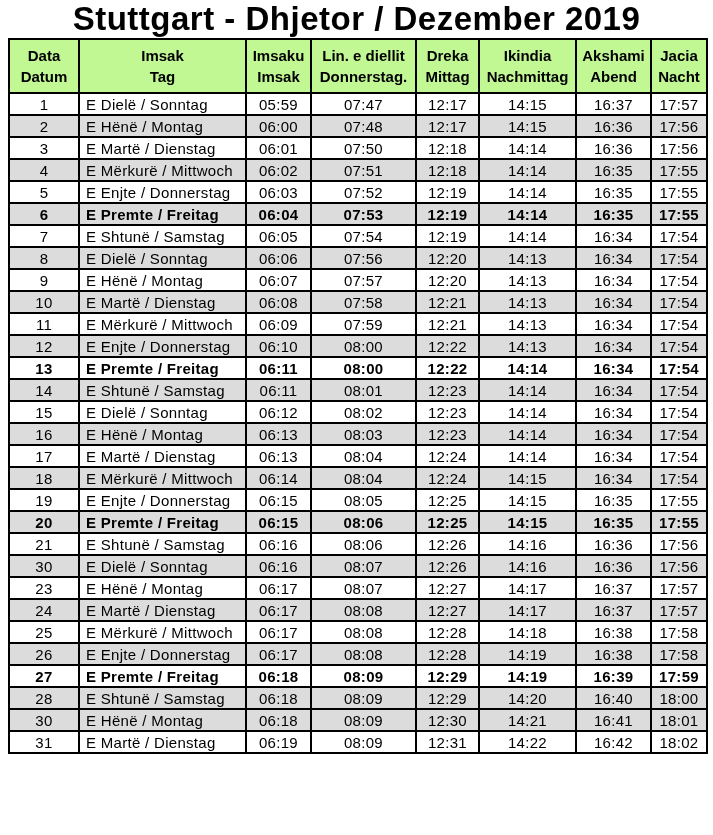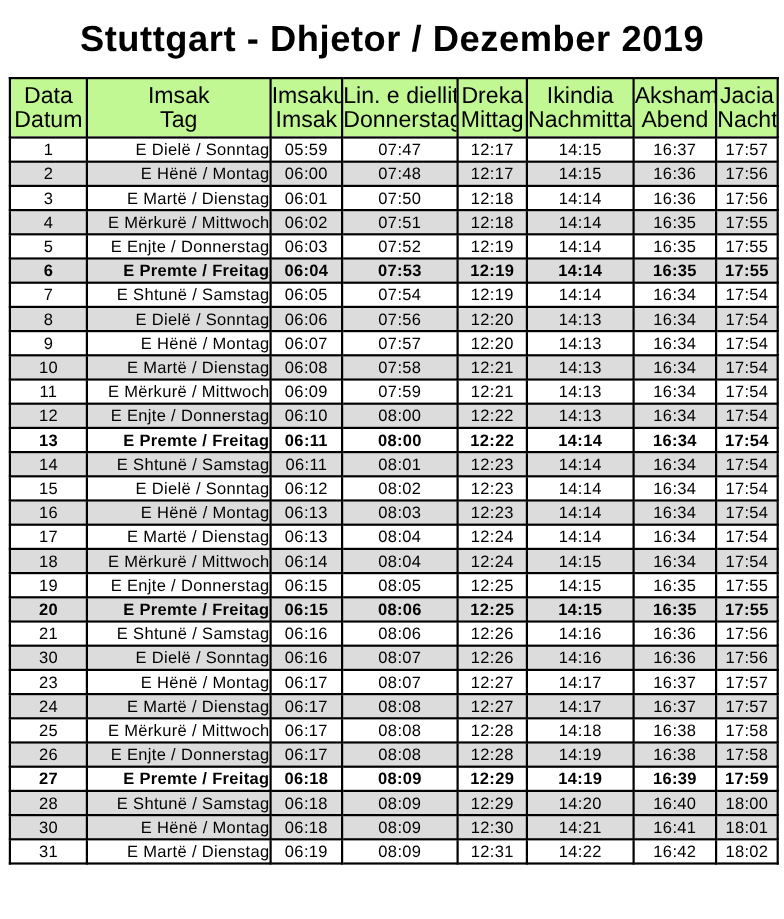--- a/index.html
+++ b/index.html
@@ -14,21 +14,21 @@
     margin: 0;
     padding: 0;
     background: var(--page-bg);
     width: 713px;
     height: 835px;
     overflow: hidden;
     font-family: "Liberation Sans", "DejaVu Sans", sans-serif;
     color: var(--text);
   }
   .page-title {
-    margin: 16px;
+    margin: 0;
     padding: 1px 0 2px 0;
     height: 38px;
     text-align: center;
     font-size: 33px;
     line-height: 35px;
     font-weight: bold;
     letter-spacing: 0.5px;
     white-space: nowrap;
     border-radius: 15px;
   }
@@ -42,33 +42,33 @@
   table.times td {
     border: 2px solid var(--border);
     padding: 0;
     text-align: center;
     overflow: hidden;
     white-space: nowrap;
   }
   table.times thead th {
     background: var(--header-bg);
     height: 54px;
-    font-size: 21px;
-    font-weight: normal;
+    font-size: 15px;
+    font-weight: bold;
     line-height: 21px;
     vertical-align: middle;
   }
   table.times tbody td {
     height: 22px;
     font-size: 15px;
     font-weight: normal;
     letter-spacing: 0.3px;
   }
   table.times tbody td.day {
-    text-align: right;
+    text-align: left;
     padding-left: 6px;
   }
   table.times tbody tr.shaded td { background: var(--row-alt-bg); }
   table.times tbody tr.highlight td { font-weight: bold; }
   
   col.c-date    { width: 70px; }
   col.c-day     { width: 167px; }
   col.c-imsak   { width: 65px; }
   col.c-sunrise { width: 105px; }
   col.c-noon    { width: 63px; }

